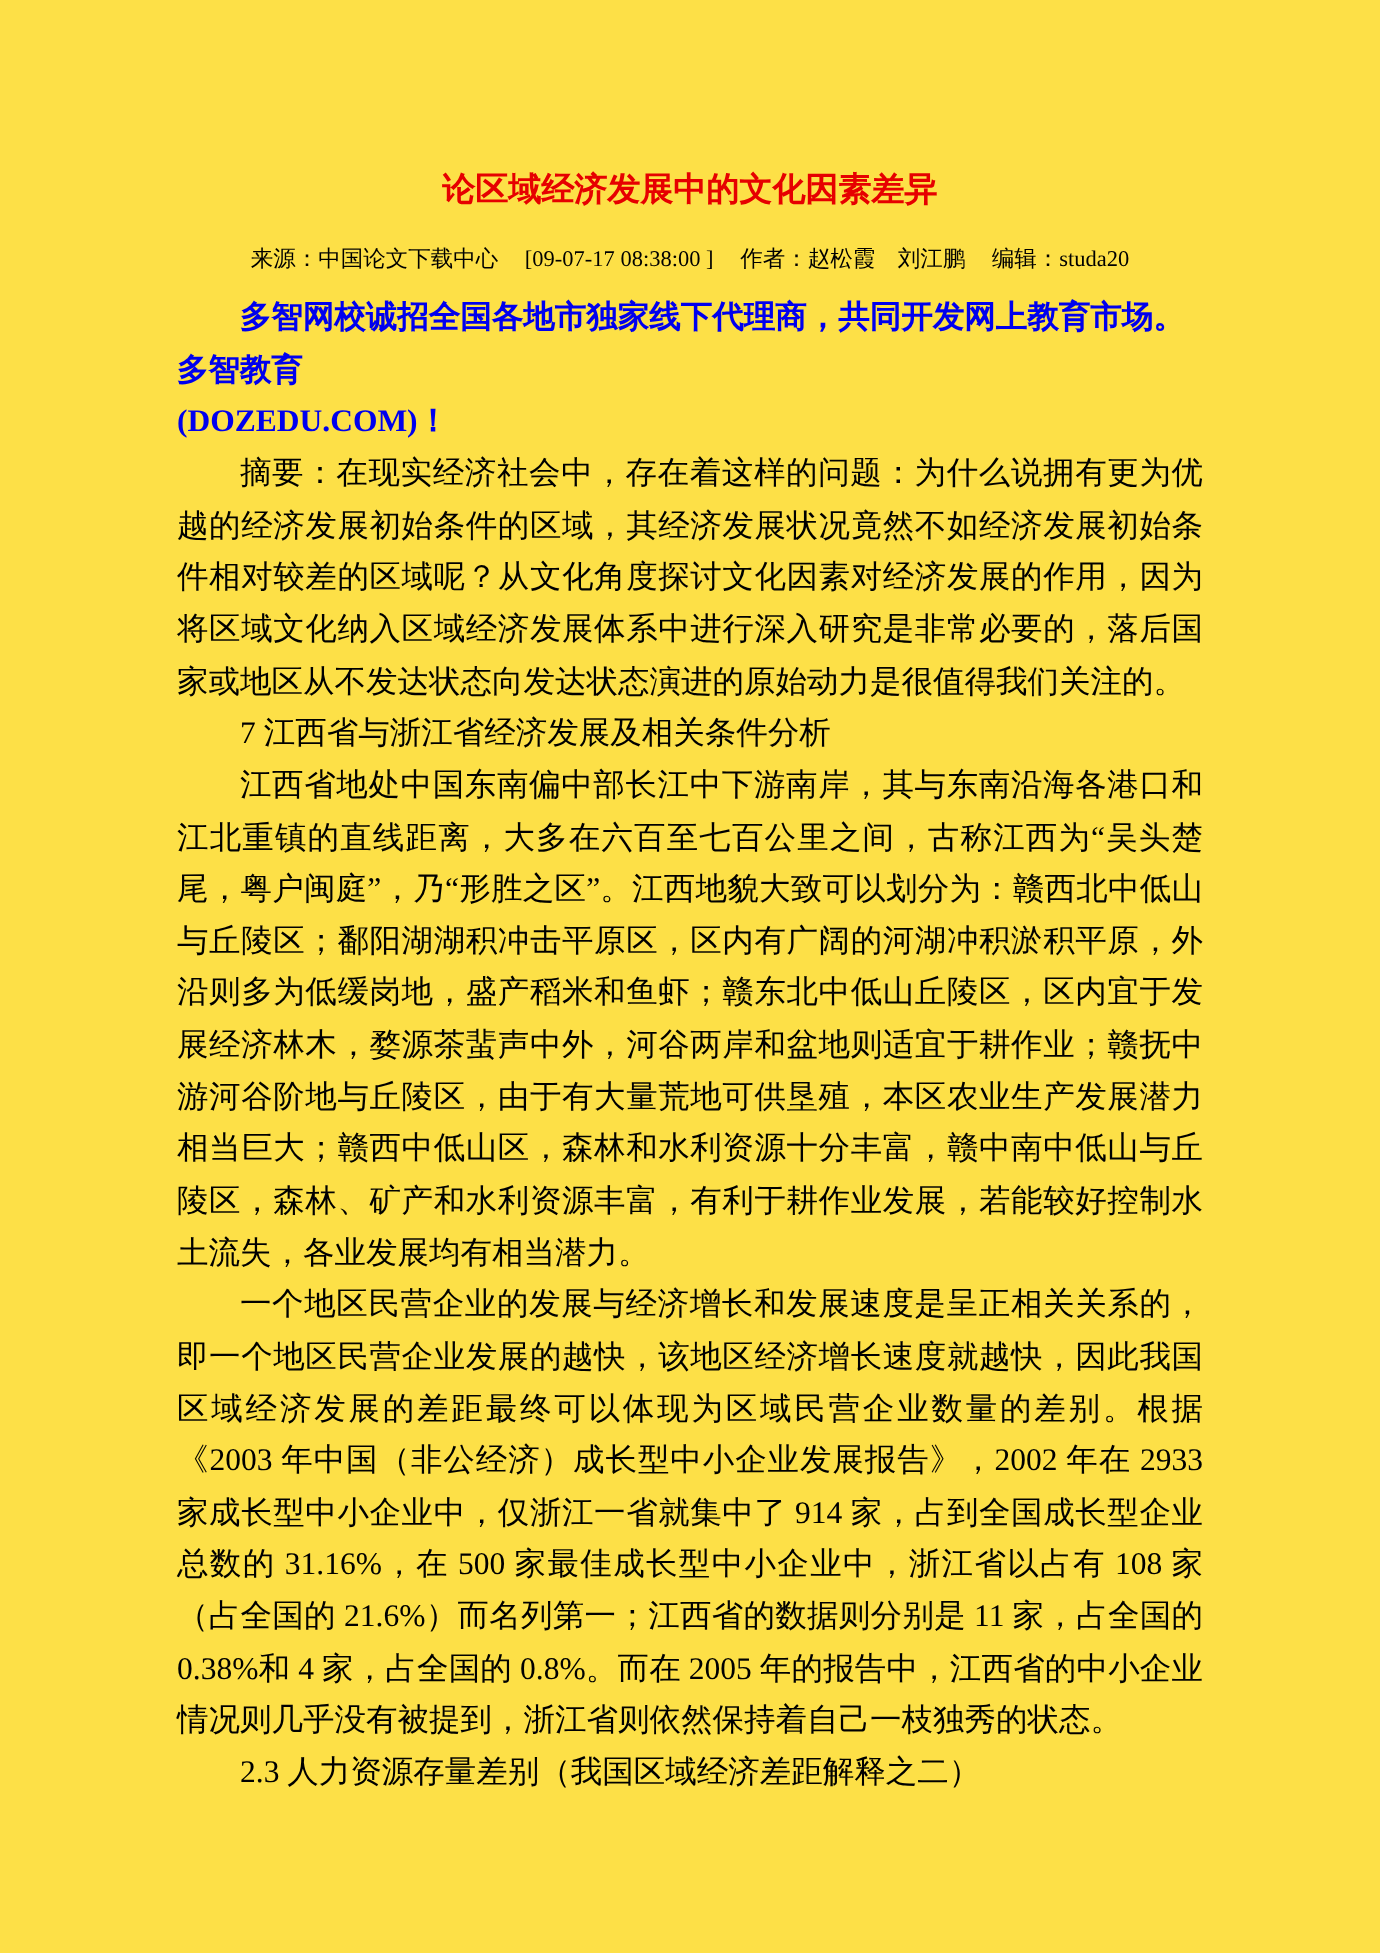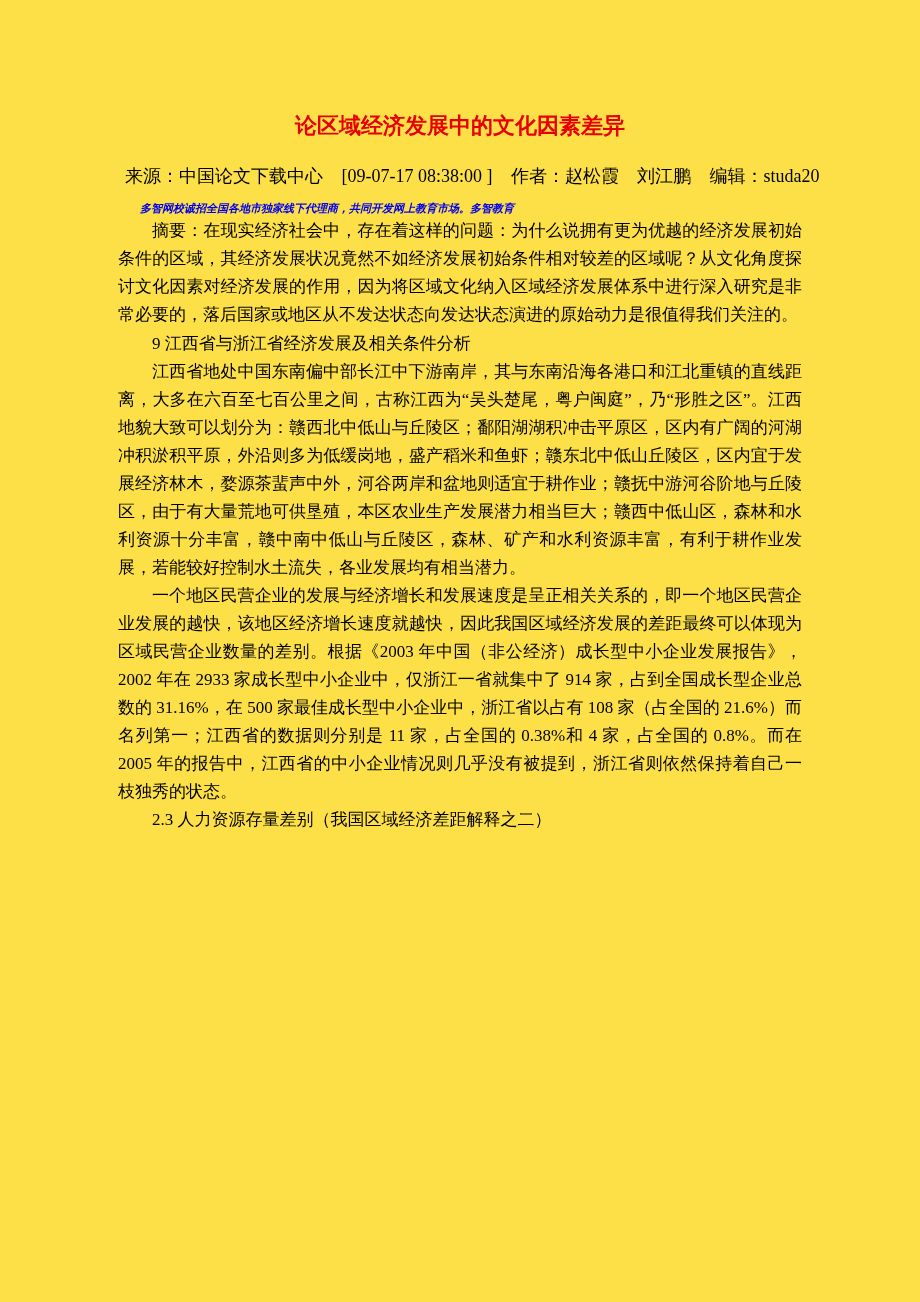--- a/index.html
+++ b/index.html
@@ -24,41 +24,40 @@
   .doc-title {
     text-align: center;
     color: #e60000;
     font-size: 22px;
     font-weight: bold;
     margin: 0 0 20px 0;
     line-height: 1.3;
   }
   .meta-line {
     text-align: center;
-    font-size: 18px;
+    font-size: 15px;
     margin: 0 0 8px 0;
     line-height: 1.7;
     white-space: nowrap;
   }
   .meta-line span {
     margin: 0 7px;
   }
   .promo {
     color: #0000ee;
     font-weight: bold;
-    font-size: 11px;
+    font-size: 21px;
     line-height: 1.65;
     margin: 0;
-    font-style: italic;
   }
   .promo-line1 {
     text-indent: 2em;
   }
   p.block, p.heading {
-    font-size: 17px;
+    font-size: 21px;
     line-height: 1.65;
     margin: 0;
     text-indent: 2em;
     text-align: justify;
   }
   p.heading {
     text-align: left;
   }
   .space-before {
     margin-top: 29px;
@@ -72,25 +71,26 @@
   <h1 class="doc-title">论区域经济发展中的文化因素差异</h1>
 
   <div class="meta-line">
     <span>来源：中国论文下载中心</span>
     <span>[09-07-17 08:38:00 ]</span>
     <span>作者：赵松霞　刘江鹏</span>
     <span>编辑：studa20</span>
   </div>
 
   <div class="promo promo-line1">多智网校诚招全国各地市独家线下代理商，共同开发网上教育市场。多智教育</div>
+  <div class="promo promo-line2">(DOZEDU.COM)！</div>
 
   <p class="block">摘要：在现实经济社会中，存在着这样的问题：为什么说拥有更为优越的经济发展初始条件的区域，其经济发展状况竟然不如经济发展初始条件相对较差的区域呢？从文化角度探讨文化因素对经济发展的作用，因为将区域文化纳入区域经济发展体系中进行深入研究是非常必要的，落后国家或地区从不发达状态向发达状态演进的原始动力是很值得我们关注的。</p>
 
 
-  <p class="heading space-before">9 江西省与浙江省经济发展及相关条件分析</p>
+  <p class="heading space-before">7 江西省与浙江省经济发展及相关条件分析</p>
 
 
   <p class="block">江西省地处中国东南偏中部长江中下游南岸，其与东南沿海各港口和江北重镇的直线距离，大多在六百至七百公里之间，古称江西为“吴头楚尾，粤户闽庭”，乃“形胜之区”。江西地貌大致可以划分为：赣西北中低山与丘陵区；鄱阳湖湖积冲击平原区，区内有广阔的河湖冲积淤积平原，外沿则多为低缓岗地，盛产稻米和鱼虾；赣东北中低山丘陵区，区内宜于发展经济林木，婺源茶蜚声中外，河谷两岸和盆地则适宜于耕作业；赣抚中游河谷阶地与丘陵区，由于有大量荒地可供垦殖，本区农业生产发展潜力相当巨大；赣西中低山区，森林和水利资源十分丰富，赣中南中低山与丘陵区，森林、矿产和水利资源丰富，有利于耕作业发展，若能较好控制水土流失，各业发展均有相当潜力。</p>
 
 
   <p class="block">一个地区民营企业的发展与经济增长和发展速度是呈正相关关系的，即一个地区民营企业发展的越快，该地区经济增长速度就越快，因此我国区域经济发展的差距最终可以体现为区域民营企业数量的差别。根据《2003 年中国（非公经济）成长型中小企业发展报告》，2002 年在 2933 家成长型中小企业中，仅浙江一省就集中了 914 家，占到全国成长型企业总数的 31.16%，在 500 家最佳成长型中小企业中，浙江省以占有 108 家（占全国的 21.6%）而名列第一；江西省的数据则分别是 11 家，占全国的 0.38%和 4 家，占全国的 0.8%。而在 2005 年的报告中，江西省的中小企业情况则几乎没有被提到，浙江省则依然保持着自己一枝独秀的状态。</p>
 
   <p class="heading">2.3 人力资源存量差别（我国区域经济差距解释之二）</p>
 
 </div>

